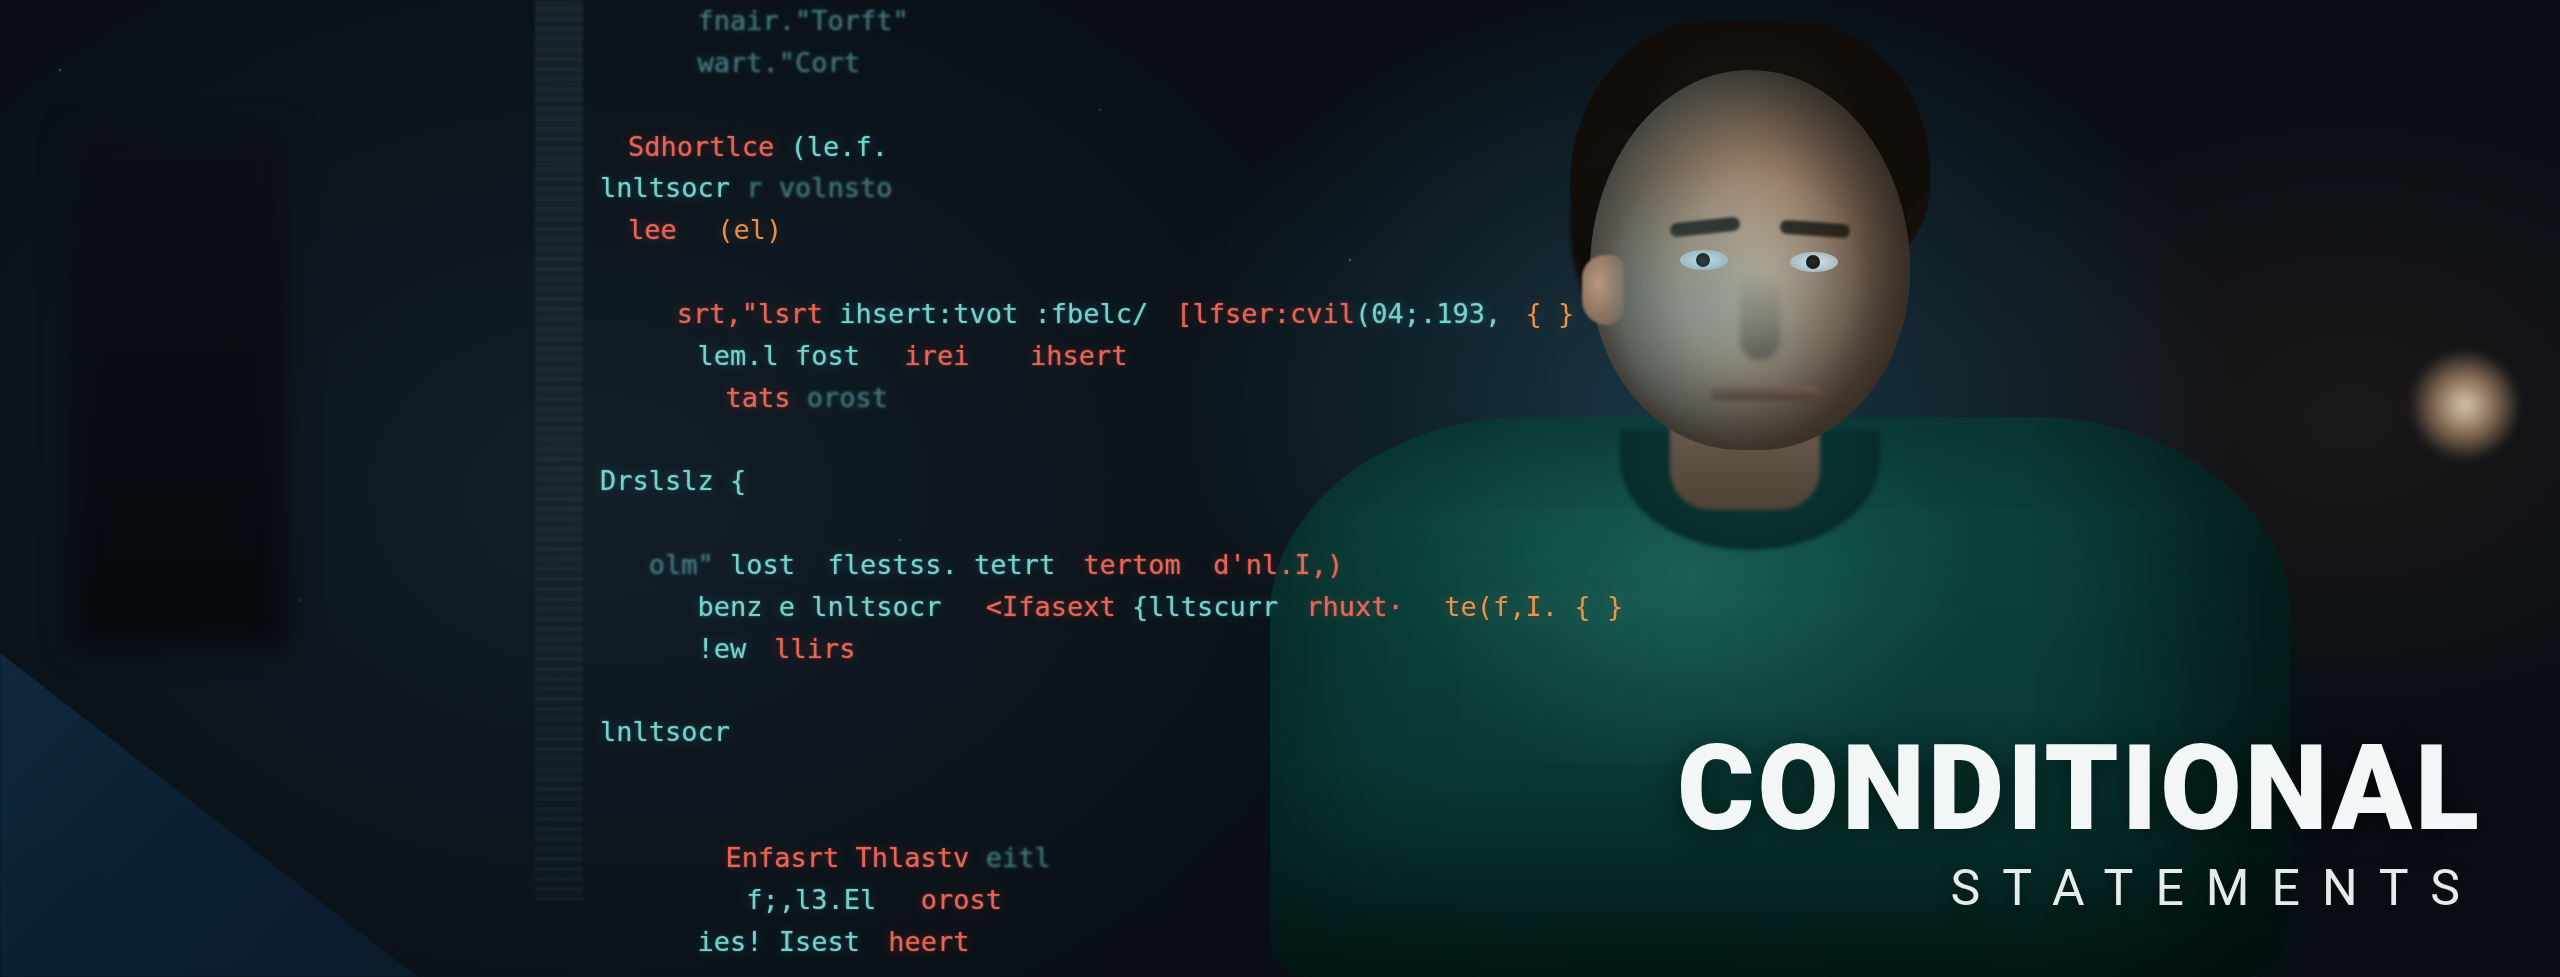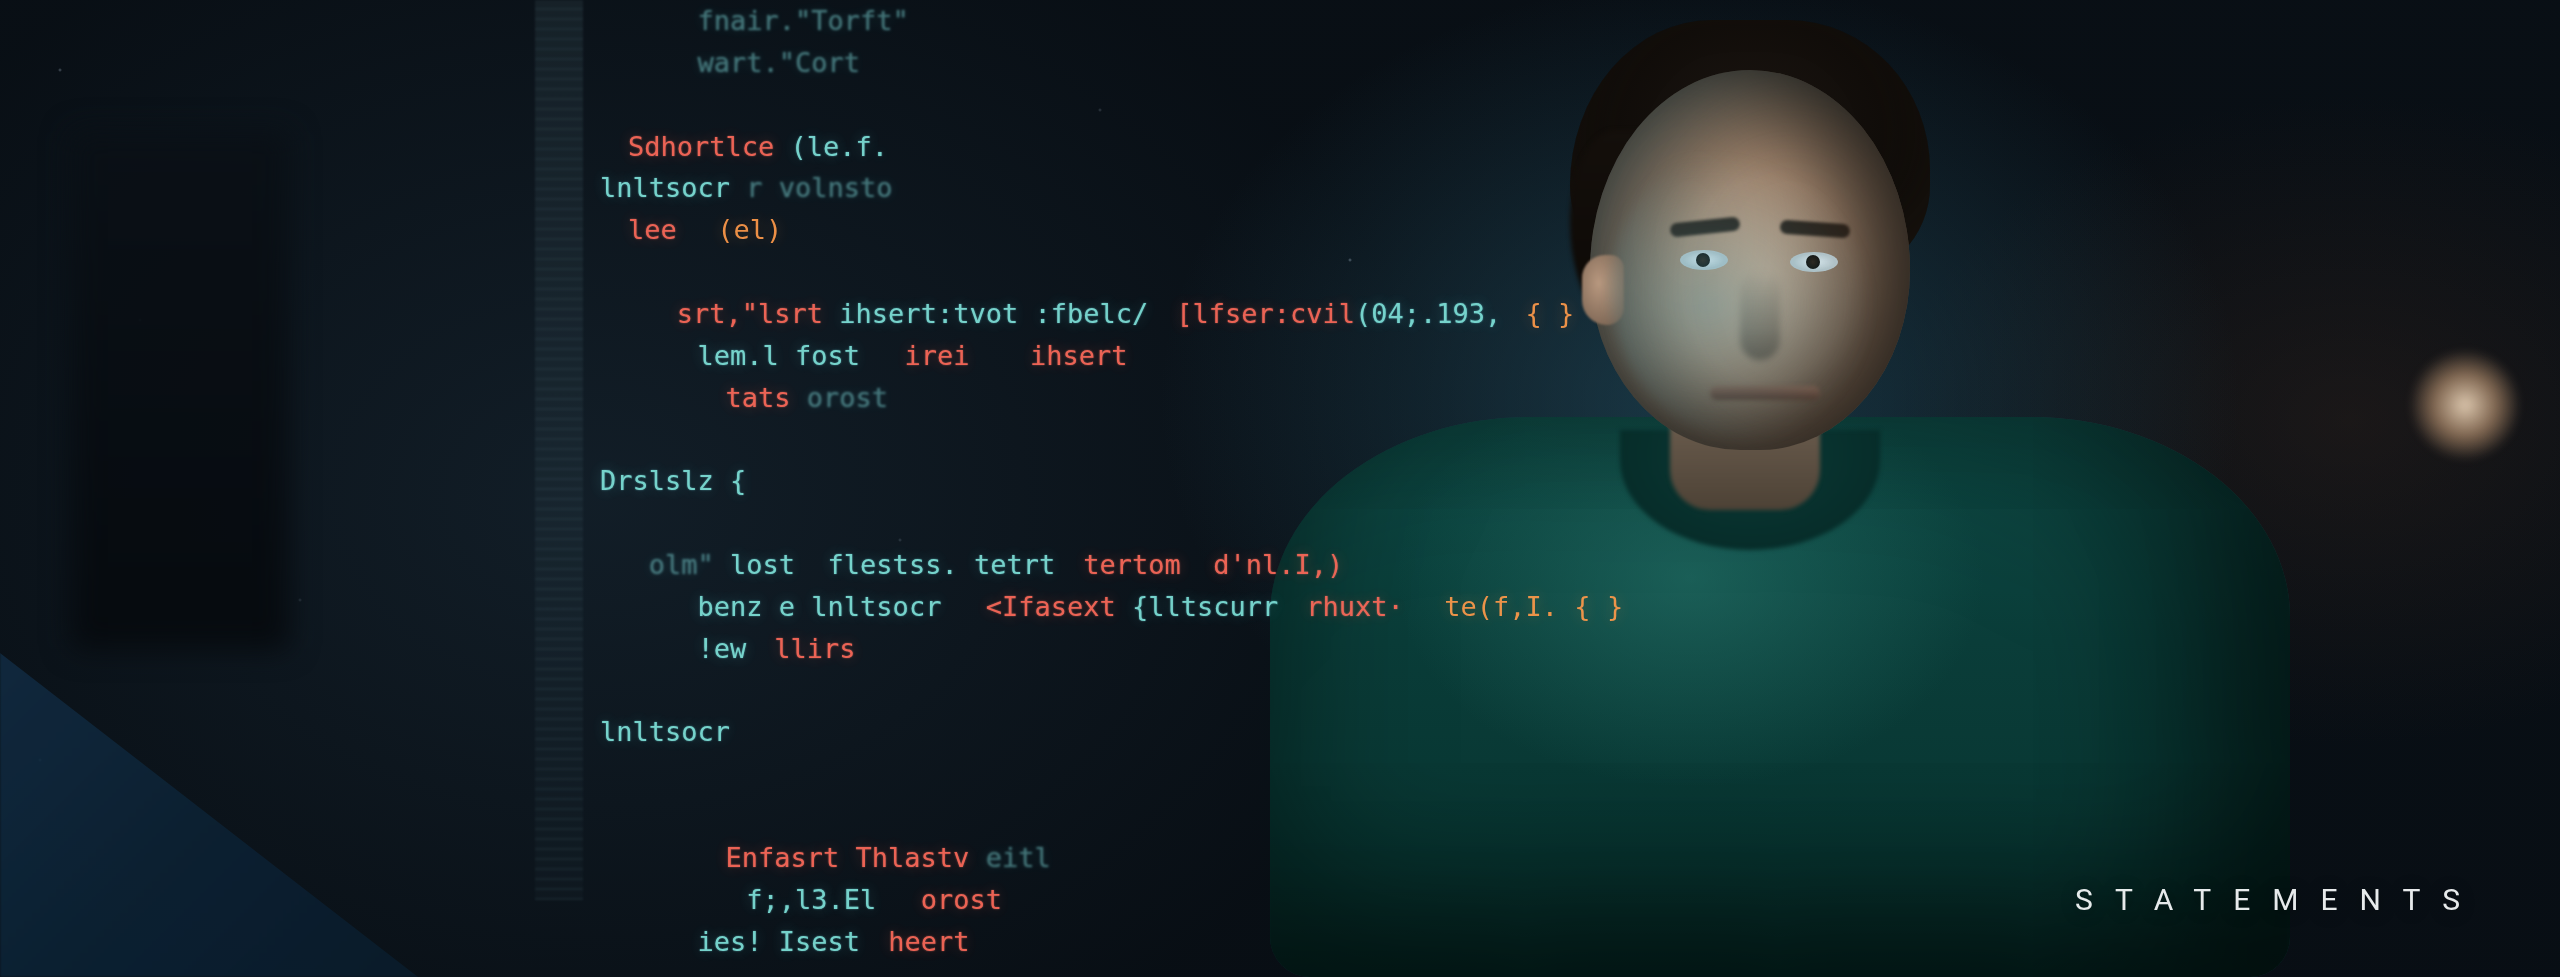--- a/index.html
+++ b/index.html
@@ -230,23 +230,23 @@
   }
   .title-main {
     font-weight: 900;
     font-size: 118px;
     letter-spacing: 3px;
     line-height: 1;
     text-shadow: 0 4px 30px rgba(0,0,0,0.55);
   }
   .title-sub {
     font-weight: 400;
-    font-size: 30px;
+    font-size: 50px;
     letter-spacing: 22px;
-    margin-top: 24px;
+    margin-top: 11px;
     opacity: 0.95;
     text-shadow: 0 2px 18px rgba(0,0,0,0.5);
   }
 </style>
 </head>
 <body>
 
 <div class="scene">
 
   <div class="furniture"></div>
@@ -291,16 +291,17 @@
 <span class="c">lnltsocr</span>
 
 
       <span class="r">Enfasrt Thlastv</span><span class="d"> eitl</span>
          <span class="c">f;,l3.El </span><span class="r">orost</span>
       <span class="c">ies!</span><span class="c"> Isest</span><span class="r">heert</span>
 
    </div>
 
   <div class="title-block">
+    <div class="title-main">CONDITIONAL</div>
     <div class="title-sub">STATEMENTS</div>
   </div>
 
 </div>
 
 </body></html>

